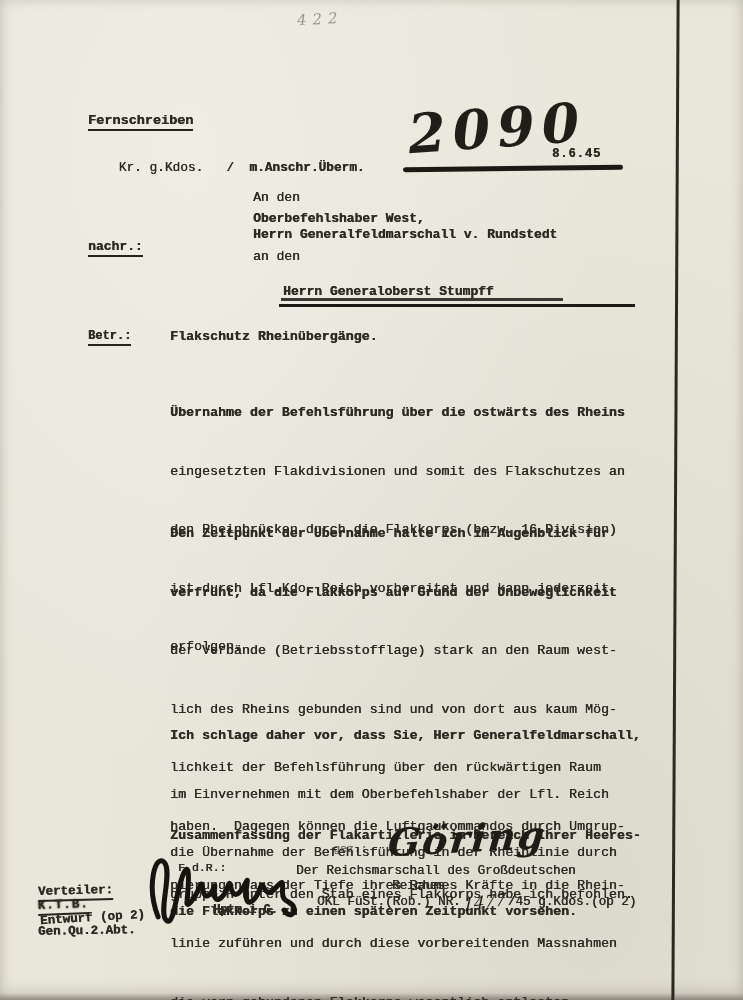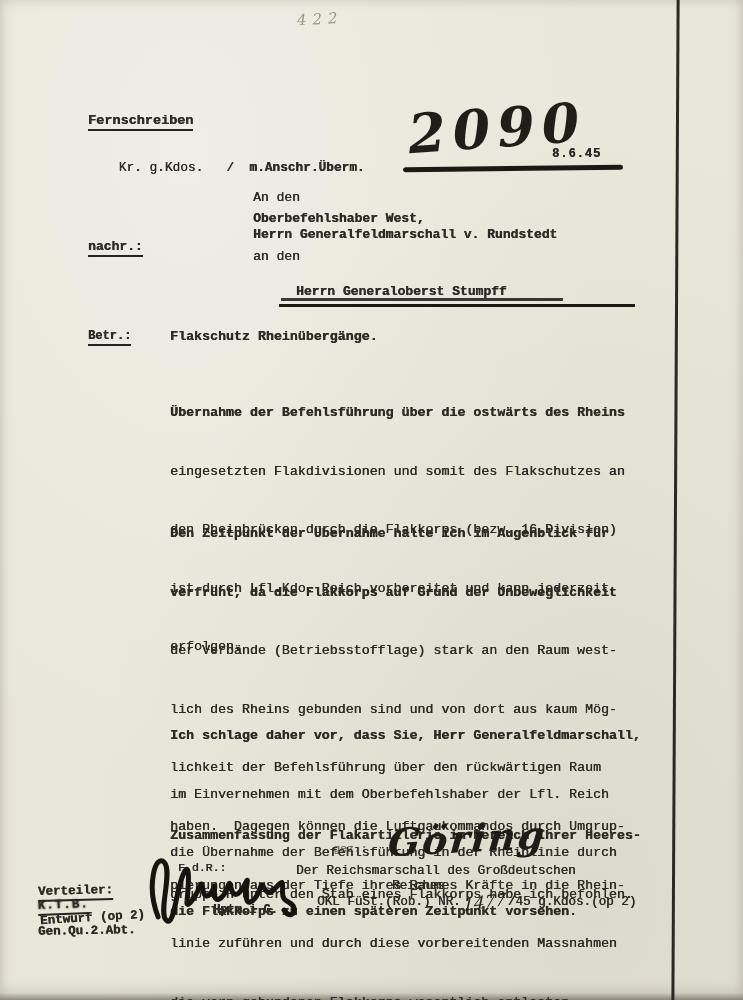--- a/index.html
+++ b/index.html
@@ -43,21 +43,21 @@
   <div class="abs hand" style="left:408px;top:96px;font-size:54px;letter-spacing:7px;color:#211e19;transform:rotate(-4deg);font-weight:600;">2090</div>
   <div class="abs mono b ink" style="left:552px;top:147px;font-size:12px;letter-spacing:1px;">8.6.45</div>
   <div class="rule" style="left:403px;top:166px;width:220px;height:5px;border-radius:3px;transform:rotate(-0.6deg);"></div>
 
   <div class="abs mono ink" style="left:253px;top:190px;font-size:13px;">An den</div>
   <div class="abs mono b ink" style="left:253px;top:211px;font-size:13px;">Oberbefehlshaber West,</div>
   <div class="abs mono b ink" style="left:253px;top:227px;font-size:13px;">Herrn Generalfeldmarschall v. Rundstedt</div>
 
   <div class="abs mono b ink ul" style="left:88px;top:239px;font-size:13px;">nachr.:</div>
   <div class="abs mono ink" style="left:253px;top:249px;font-size:13px;">an den</div>
-  <div class="abs mono b ink" style="left:266px;top:284px;font-size:13px;padding-left:30px;">Herrn Generaloberst Stumpff</div>
+  <div class="abs mono b ink" style="left:253px;top:284px;font-size:13px;padding-left:30px;">Herrn Generaloberst Stumpff</div>
 
   <div class="rule" style="left:281px;top:298px;width:282px;height:3px;opacity:.85;"></div>
   <div class="rule" style="left:279px;top:304px;width:356px;height:3px;"></div>
 
   <div class="abs mono b ink ul" style="left:88px;top:329px;font-size:12px;">Betr.:</div>
   <div class="abs mono b ink" style="left:170px;top:329px;font-size:13.3px;">Flakschutz Rheinübergänge.</div>
 
   <div class="abs ink" style="left:170px;top:366px;">
     <div class="mono bodyline b">Übernahme der Befehlsführung über die ostwärts des Rheins</div>
     <div class="mono bodyline">eingesetzten Flakdivisionen und somit des Flakschutzes an</div>

